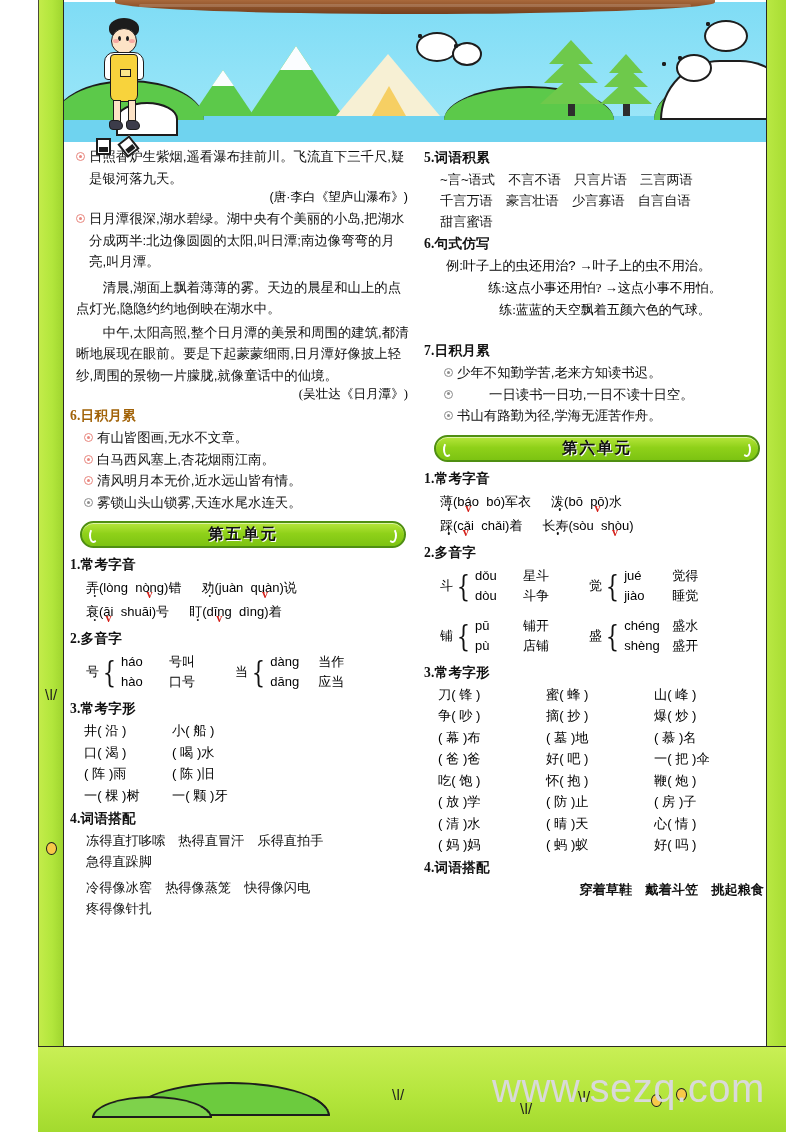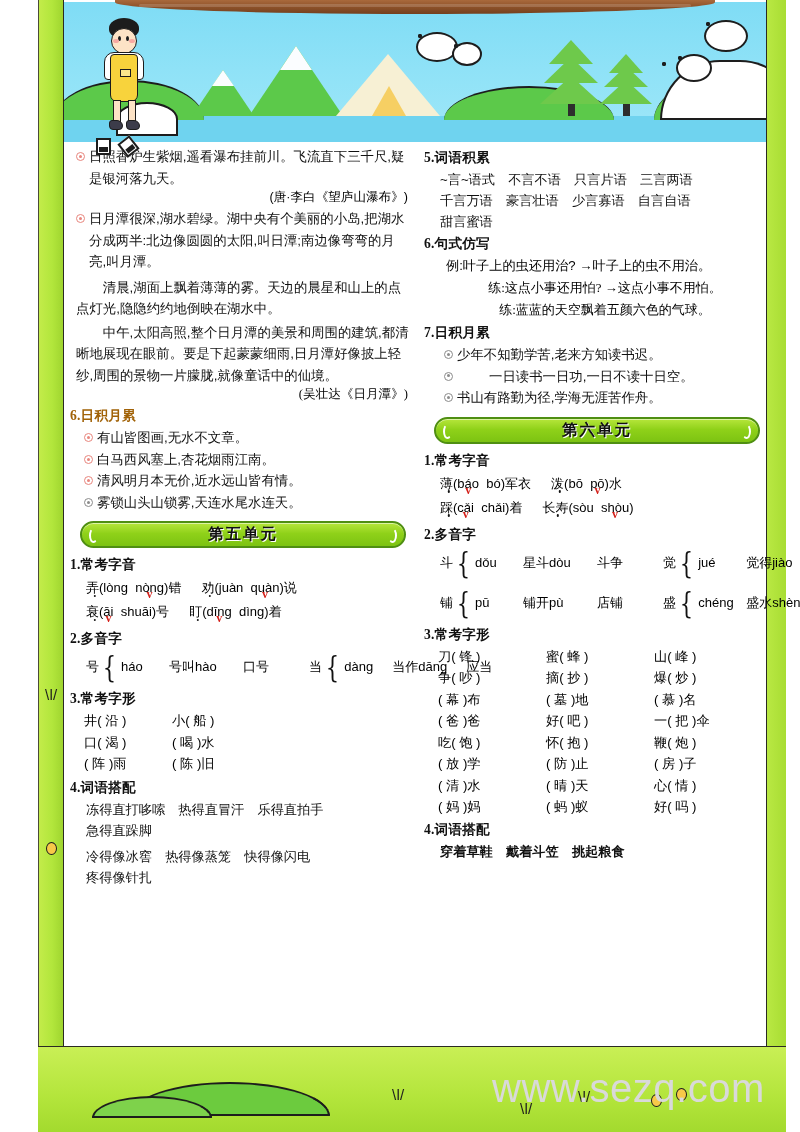--- a/index.html
+++ b/index.html
@@ -222,21 +222,21 @@
   }
 
   
   .brace-wrap { display:flex; gap: 40px; margin-left: 16px; margin-top:4px; }
   .brace-grp { display:flex; align-items:center; font-size:13px; }
   .brace-grp .ch { margin-right:1px; }
   .brace-grp .br {
     font-size: 30px; line-height: 30px; color:#111; margin: 0 2px 0 0;
     font-family:"DejaVu Serif", serif; transform: scaleX(.7);
   }
-  .brace-grp .pairs { display:flex; }
+  .brace-grp .pairs { display:flex; flex-direction:column; }
   .brace-grp .pairs div { line-height: 20px; white-space:nowrap; }
   .brace-grp .pairs .py { display:inline-block; min-width:48px; }
 
   
   .zx-wrap { display:flex; margin-left: 14px; }
   .zx-cols { font-size:13.2px; line-height:21.5px; }
   .zx-row { display:flex; }
   .zx-cell { width: 88px; white-space:nowrap; }
   .zx-note {
     color:#cf2419; font-size:11.4px; line-height:17px;
@@ -448,20 +448,24 @@
             <span class="zx-cell">小( 船 )</span>
           </div>
           <div class="zx-row">
             <span class="zx-cell">口( 渴 )</span>
             <span class="zx-cell">( 喝 )水</span>
           </div>
           <div class="zx-row">
             <span class="zx-cell">( 阵 )雨</span>
             <span class="zx-cell">( 陈 )旧</span>
           </div>
+          <div class="zx-row">
+            <span class="zx-cell">一( 棵 )树</span>
+            <span class="zx-cell">一( 颗 )牙</span>
+          </div>
         </div>
       </div>
 
       <div class="sec-title" style="margin-top:4px;">4.词语搭配</div>
       <div class="plain">冻得直打哆嗦　热得直冒汗　乐得直拍手</div>
       <div class="plain">急得直跺脚</div>
       <div class="plain" style="margin-top:5px;">冷得像冰窖　热得像蒸笼　快得像闪电</div>
       <div class="plain">疼得像针扎</div>
     </div>
 
@@ -470,21 +474,21 @@
       <div class="sec-title">5.词语积累</div>
       <div class="plain">~言~语式　不言不语　只言片语　三言两语</div>
       <div class="plain">千言万语　豪言壮语　少言寡语　自言自语</div>
       <div class="plain">甜言蜜语</div>
 
       <div class="sec-title" style="margin-top:3px;">6.句式仿写</div>
       <div class="sent"><span>例:</span><span>叶子上的虫还用治? →叶子上的虫不用治。</span></div>
       <div class="sent small"><span>练:</span><span>这点小事还用怕? →这点小事不用怕。</span></div>
       <div class="sent small"><span>练:</span><span>蓝蓝的天空飘着五颜六色的气球。</span></div>
 
-      <div class="sec-title" style="margin-top:3px;">7.日积月累</div>
+      <div class="sec-title" style="margin-top:21px;">7.日积月累</div>
       <div class="bullet-line" style="margin-left:20px;">
         <span class="bullet gray"></span>
         <span>少年不知勤学苦,老来方知读书迟。</span>
       </div>
       <div class="bullet-line" style="margin-left:20px;gap:36px;">
         <span class="bullet gray"></span>
         <span>一日读书一日功,一日不读十日空。</span>
       </div>
       <div class="bullet-line" style="margin-left:20px;">
         <span class="bullet gray"></span>
@@ -587,21 +591,21 @@
           </div>
           <div class="zx-row">
             <span class="zx-cell">( 妈 )妈</span>
             <span class="zx-cell">( 蚂 )蚁</span>
             <span class="zx-cell">好( 吗 )</span>
           </div>
         </div>
       </div>
 
       <div class="sec-title" style="margin-top:3px;">4.词语搭配</div>
-      <div class="plain" style="font-weight:700;">穿着草鞋　戴着斗笠　挑起粮食</div>
+      <div class="plain" style="font-weight:700;text-align:right;">穿着草鞋　戴着斗笠　挑起粮食</div>
     </div>
   </div>
 
   <div class="mound" style="left:130px; top:1082px; width:200px; height:34px; border-radius:50% 50% 0 0 / 100% 100% 0 0;"></div>
   <div class="mound" style="left:92px; top:1096px; width:120px; height:22px; border-radius:50% 50% 0 0 / 100% 100% 0 0; background:#7ed24b;"></div>
 
   <span class="grass" style="left:392px; top:1086px;">\ǀ/</span>
   <span class="grass" style="left:520px; top:1100px;">\ǀ/</span>
   <span class="grass" style="left:578px; top:1088px;">\ǀ/</span>
   <span class="grass" style="left:45px; top:686px;">\ǀ/</span>

